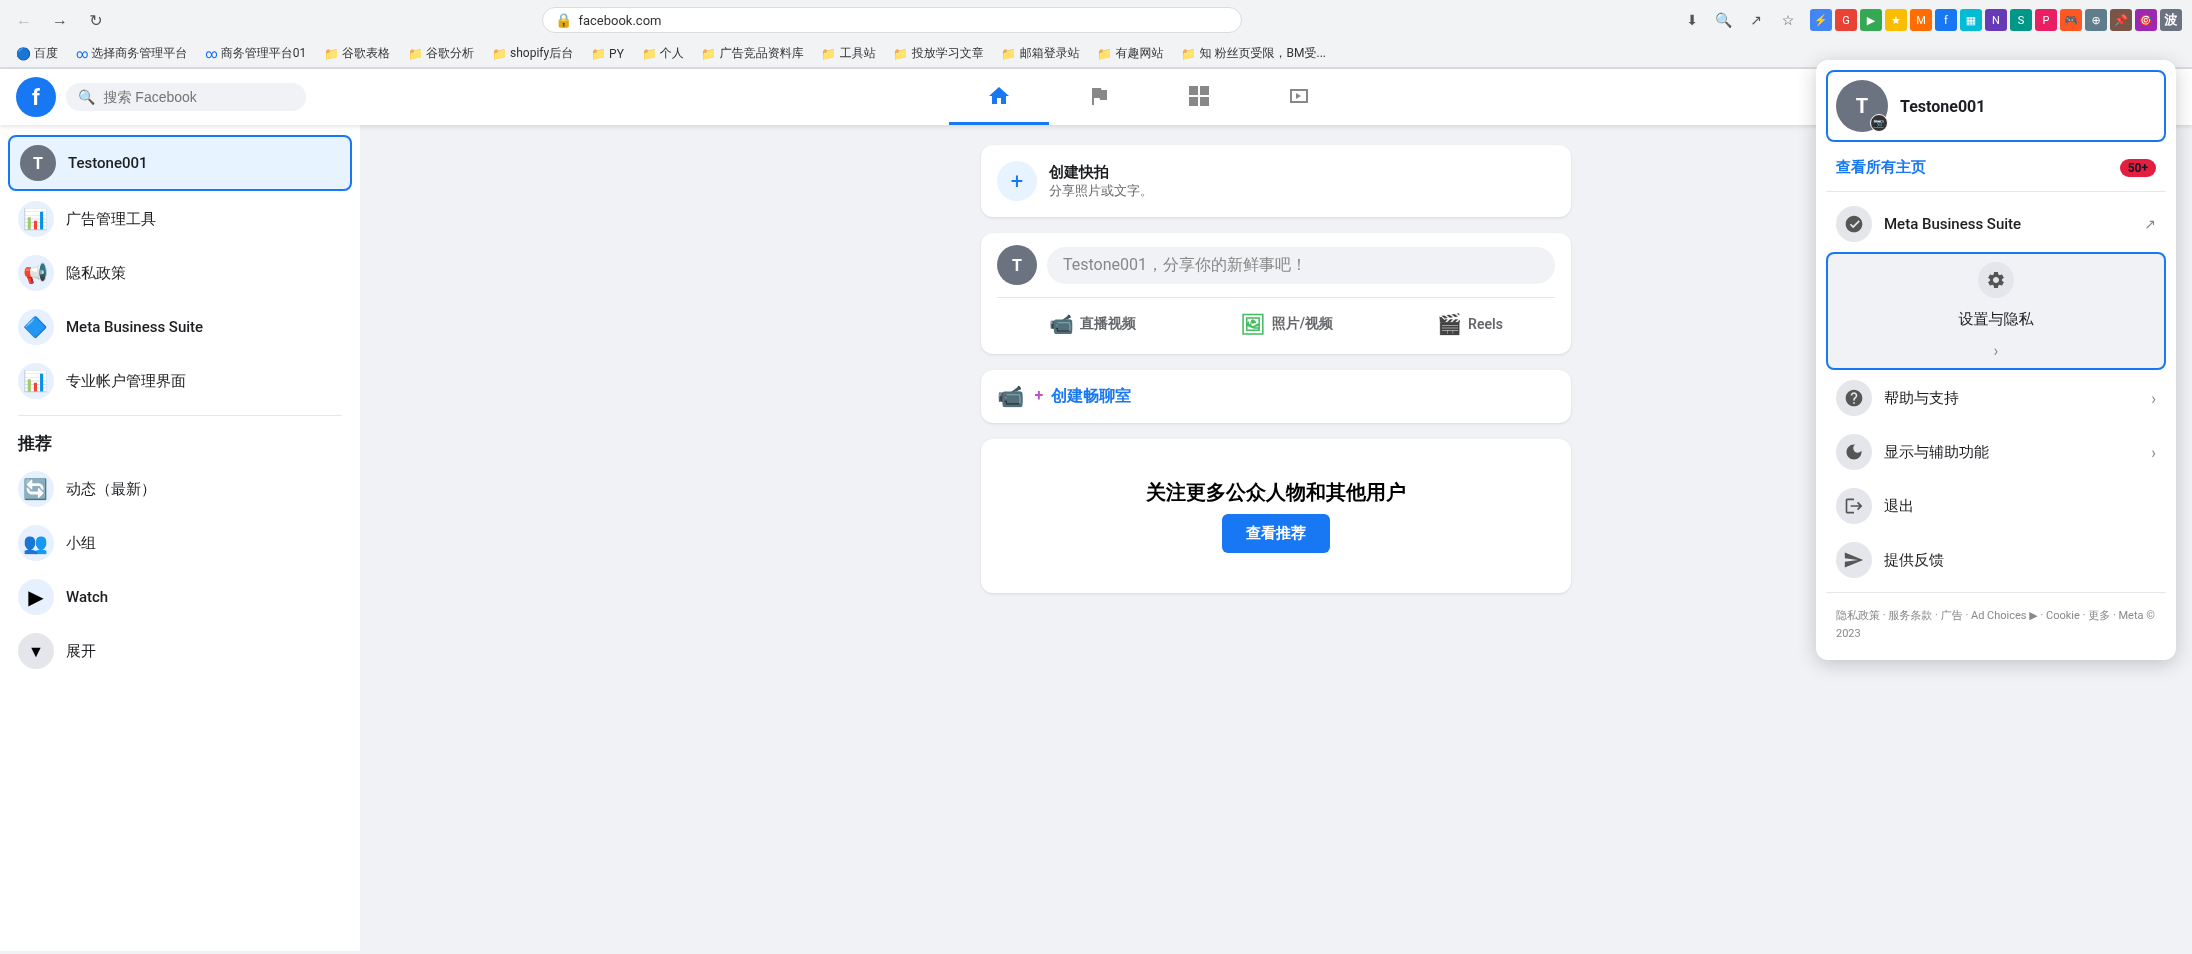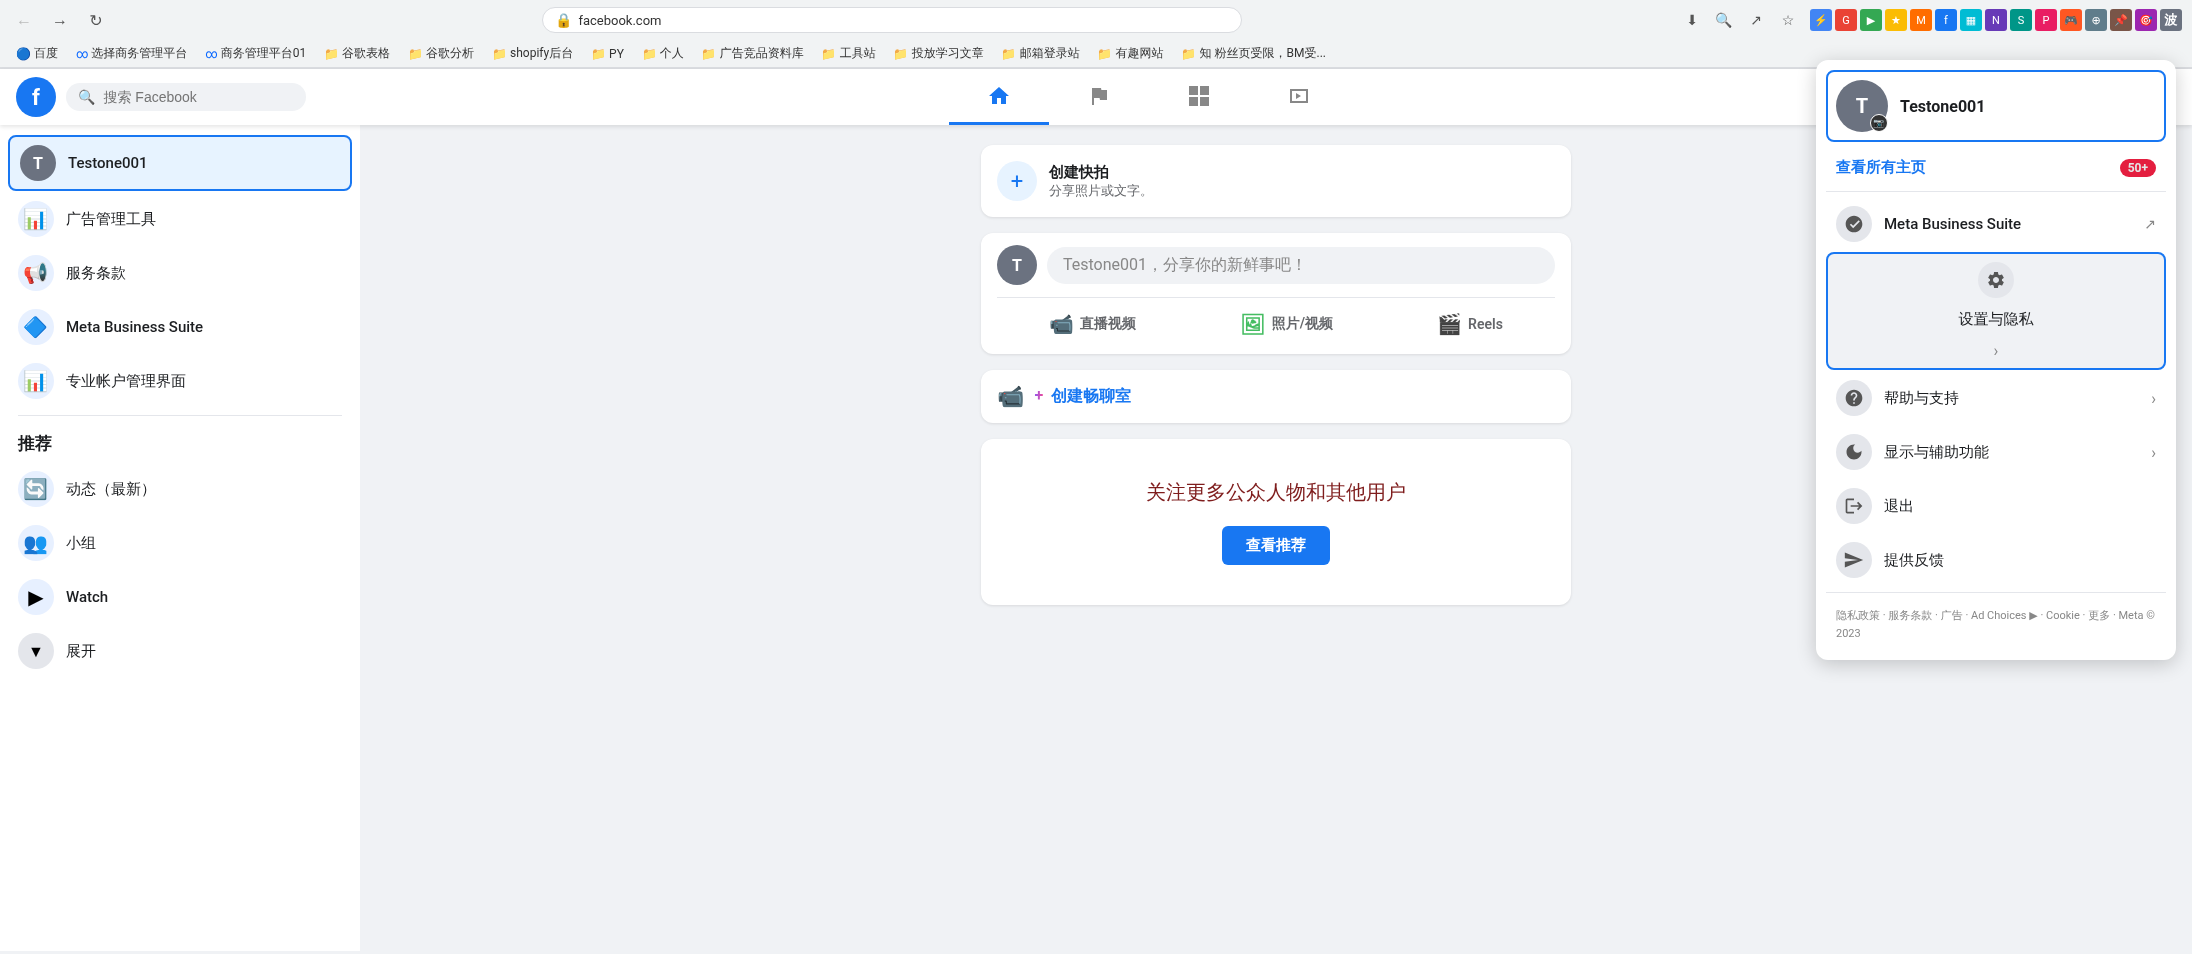--- a/index.html
+++ b/index.html
@@ -74,33 +74,33 @@
     .post-action-btn { display: flex; align-items: center; gap: 6px; padding: 6px 12px; border-radius: 6px; cursor: pointer; font-size: 14px; font-weight: 600; color: #65676b; }
     .post-action-icon { font-size: 20px; }
 
     
     .create-room { background: white; border-radius: 12px; padding: 14px 16px; width: 100%; max-width: 590px; box-shadow: 0 1px 3px rgba(0,0,0,0.1); display: flex; align-items: center; gap: 10px; cursor: pointer; }
     .room-icon { font-size: 22px; }
     .room-text { font-size: 16px; font-weight: 600; color: #1877f2; }
 
     
     .follow-card { background: white; border-radius: 12px; padding: 40px 20px; width: 100%; max-width: 590px; box-shadow: 0 1px 3px rgba(0,0,0,0.1); text-align: center; }
-    .follow-card h2 { font-size: 20px; font-weight: 400; color: #7f1d1d; margin-bottom: 20px; }
+    .follow-card h2 { font-size: 20px; font-weight: 700; color: #000000; margin-bottom: 8px; }
     .follow-card p { font-size: 14px; color: #65676b; margin-bottom: 20px; }
     .follow-btn { background: #1877f2; color: white; border: none; border-radius: 6px; padding: 10px 24px; font-size: 15px; font-weight: 600; cursor: pointer; }
 
     
     .dropdown-panel { position: absolute; top: 60px; right: 16px; width: 360px; background: white; border-radius: 12px; box-shadow: 0 4px 20px rgba(0,0,0,0.2); padding: 10px; z-index: 999; }
     .dp-user-row { display: flex; align-items: center; gap: 12px; padding: 8px; border-radius: 8px; border: 2px solid #1877f2; margin-bottom: 8px; cursor: pointer; }
     .dp-avatar { width: 52px; height: 52px; background: #6b7280; border-radius: 50%; display: flex; align-items: center; justify-content: center; color: white; font-weight: bold; font-size: 20px; flex-shrink: 0; position: relative; }
     .dp-avatar-cam { position: absolute; bottom: 0; right: 0; width: 18px; height: 18px; background: #333; border-radius: 50%; display: flex; align-items: center; justify-content: center; font-size: 9px; color: white; border: 1px solid white; }
     .dp-username { font-size: 16px; font-weight: 700; color: #1c1e21; flex: 1; }
     .dp-see-all { display: flex; align-items: center; justify-content: space-between; padding: 8px 10px; margin-bottom: 4px; cursor: pointer; border-radius: 8px; }
     .dp-see-all-text { color: #1877f2; font-size: 15px; font-weight: 600; }
-    .dp-see-all-badge { background: #e41e3f; color: #e5e5e5; border-radius: 12px; padding: 2px 8px; font-size: 12px; font-weight: 700; }
+    .dp-see-all-badge { background: #e41e3f; color: #0f172a; border-radius: 12px; padding: 2px 8px; font-size: 12px; font-weight: 700; }
     .dp-divider { height: 1px; background: #e4e6eb; margin: 6px 0; }
     .dp-menu-item { display: flex; align-items: center; gap: 12px; padding: 8px 10px; border-radius: 8px; cursor: pointer; margin-bottom: 2px; }
     .dp-menu-item.active { border: 2px solid #1877f2; background: #f0f2f5; flex-direction: column; }
     .dp-menu-icon { width: 36px; height: 36px; background: #e4e6eb; border-radius: 50%; display: flex; align-items: center; justify-content: center; font-size: 18px; flex-shrink: 0; }
     .dp-menu-label { font-size: 15px; font-weight: 500; color: #1c1e21; flex: 1; }
     .dp-menu-arrow { color: #888; font-size: 16px; }
     .dp-menu-external { color: #888; font-size: 14px; }
     .dp-footer { font-size: 11px; color: #888; padding: 8px 10px; line-height: 1.6; }
   </style>
 </head>
@@ -264,21 +264,21 @@
         <div class="sidebar-avatar">T</div>
         <span class="sidebar-label">Testone001</span>
       </div>
 
       <div class="sidebar-item">
         <div class="sidebar-icon" style="background:#e7f0ff; font-size:20px;">📊</div>
         <span class="sidebar-label">广告管理工具</span>
       </div>
       <div class="sidebar-item">
         <div class="sidebar-icon" style="background:#e7f0ff; font-size:20px;">📢</div>
-        <span class="sidebar-label">服务条款</span>
+        <span class="sidebar-label">隐私政策</span>
       </div>
       <div class="sidebar-item">
         <div class="sidebar-icon" style="background:#e7f0ff; font-size:20px;">🔷</div>
         <span class="sidebar-label">Meta Business Suite</span>
       </div>
       <div class="sidebar-item">
         <div class="sidebar-icon" style="background:#e7f0ff; font-size:20px;">📊</div>
         <span class="sidebar-label">专业帐户管理界面</span>
       </div>
       <div class="sidebar-divider"></div>

